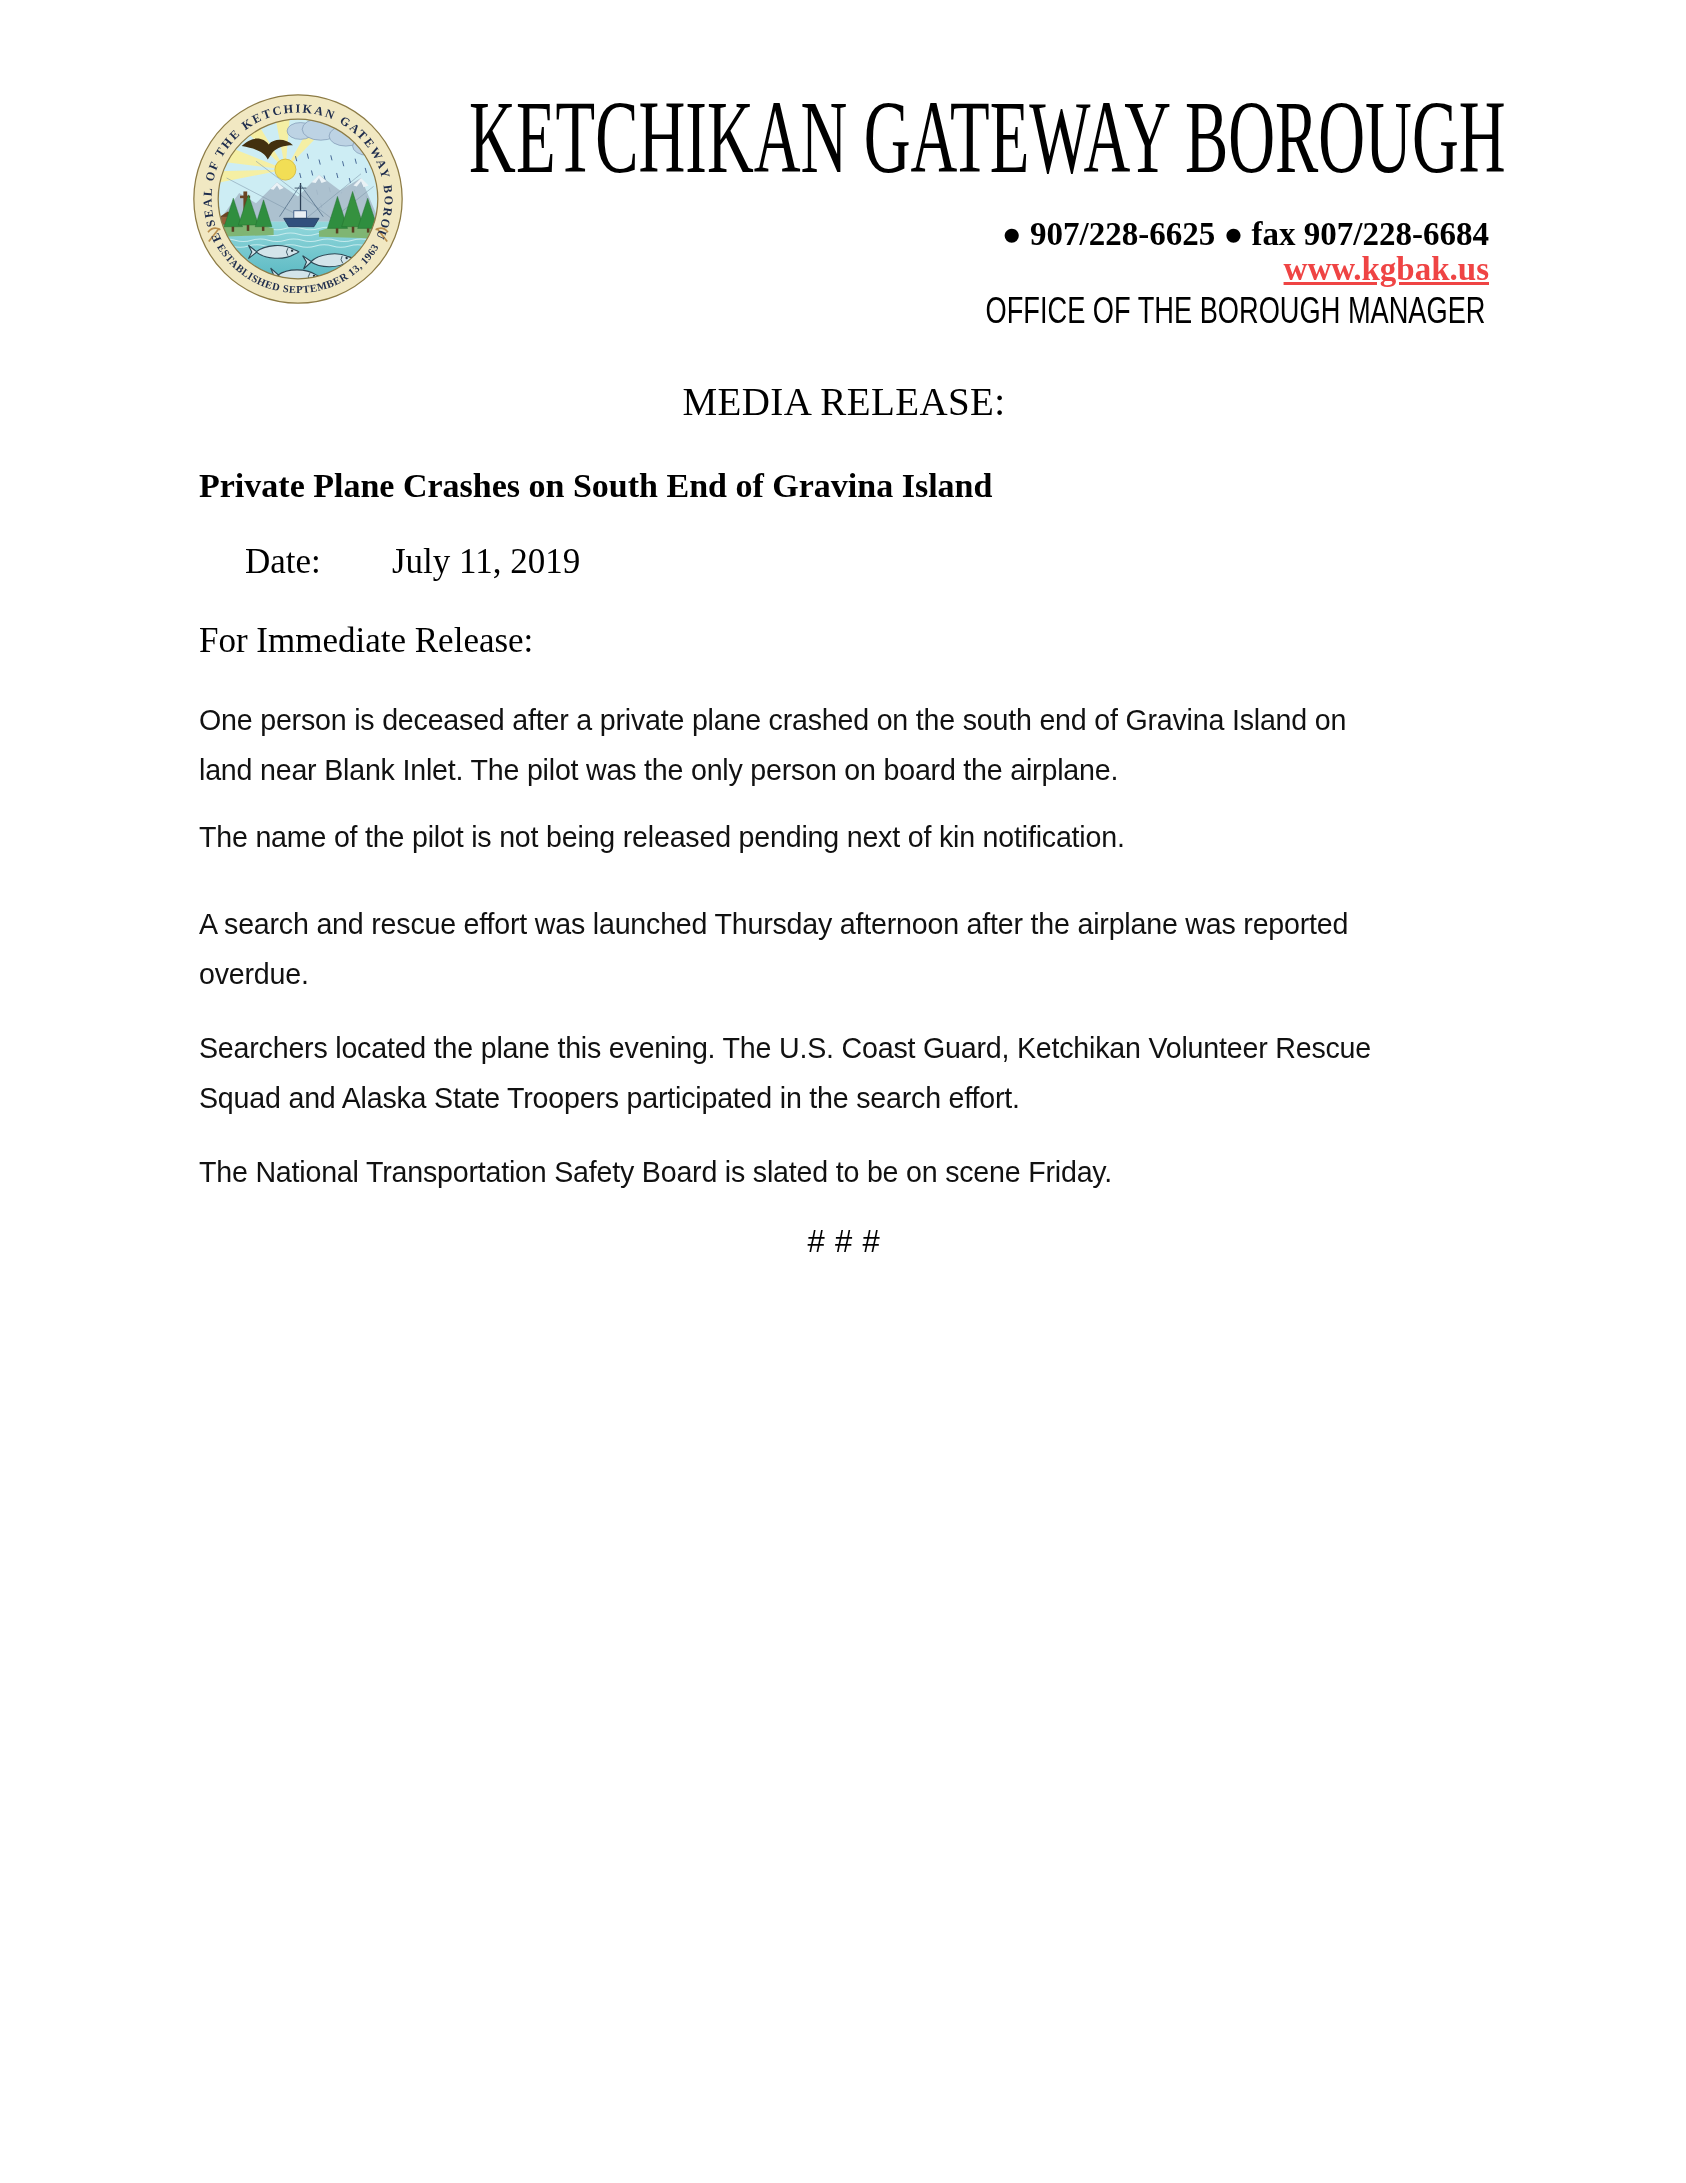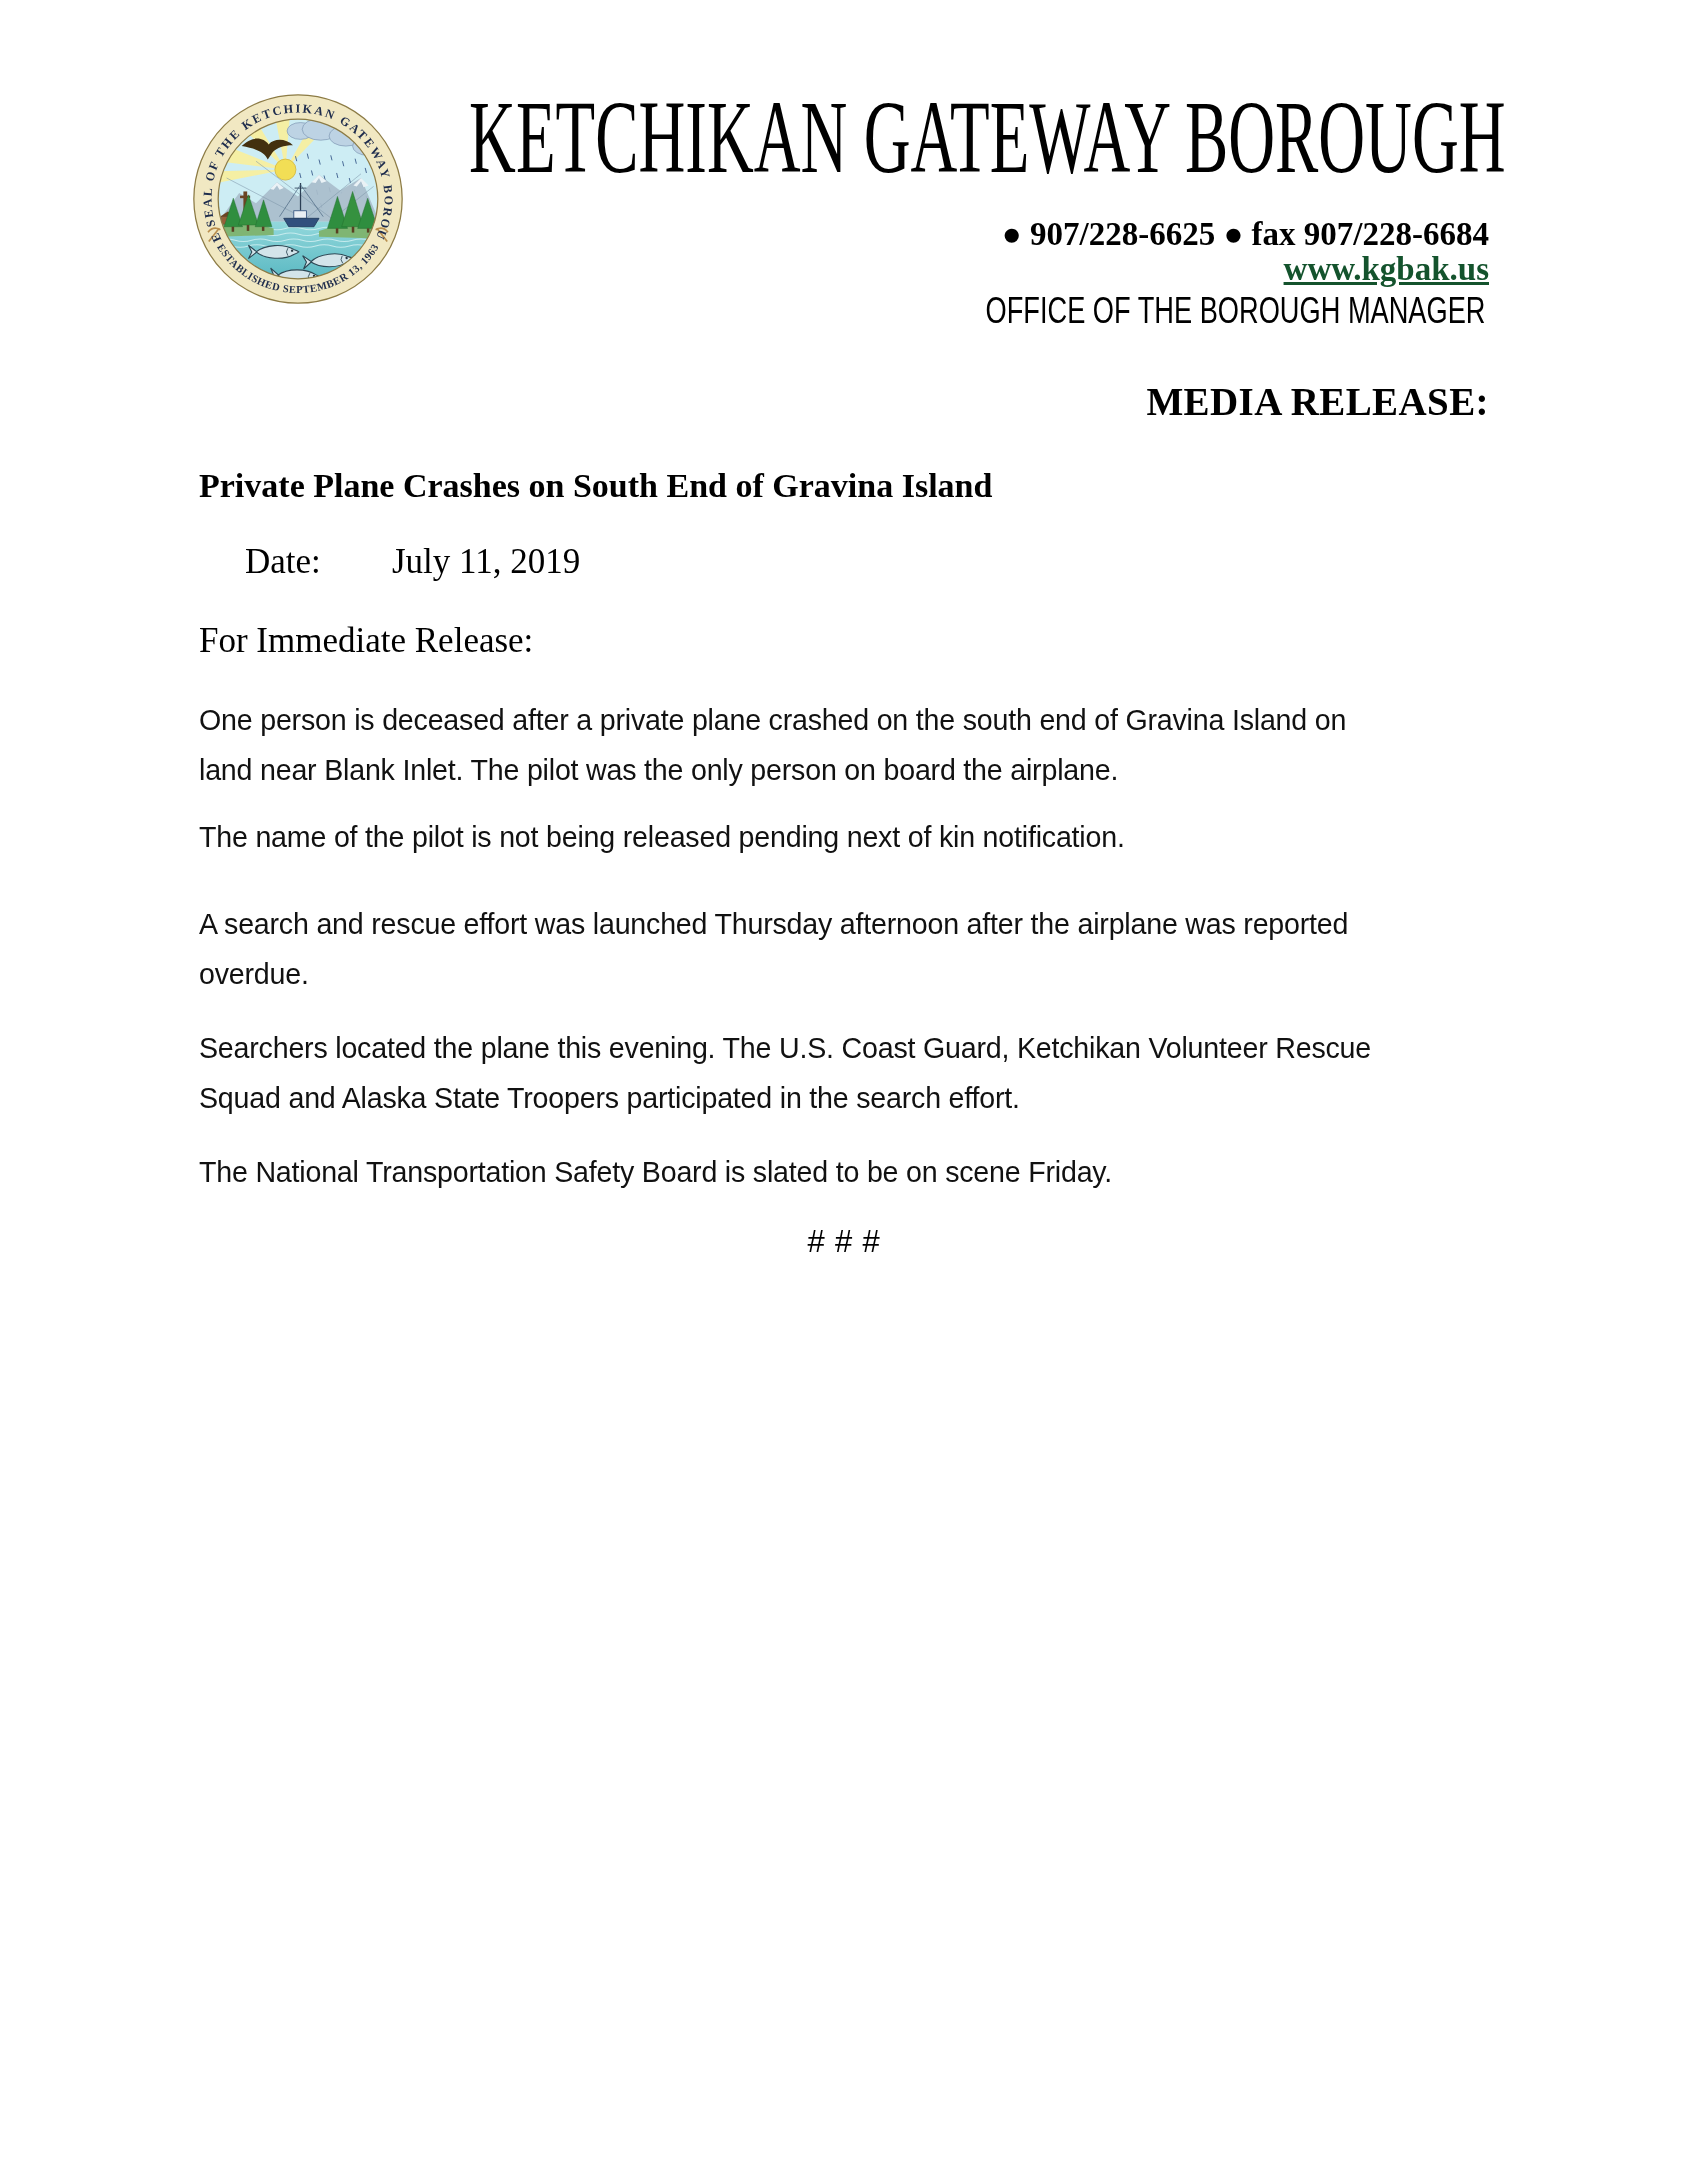--- a/index.html
+++ b/index.html
@@ -19,31 +19,30 @@
   .addr-line {
     right:198px; text-align:right; white-space:nowrap;
     font-weight:bold; font-size:33px; line-height:35px;
     font-family:"Liberation Serif", serif;
   }
   .addr1 { top:182px; }
   .addr2 { top:217px; }
   .site-line { top:252px; right:198px; text-align:right; }
   .site-line a {
     font-weight:bold; font-size:33px; line-height:35px;
-    color:#14532d; text-decoration:underline;
+    color:#ef4444; text-decoration:underline;
     font-family:"Liberation Serif", serif;
   }
   .office-svg { right:198px; top:291px; }
 
   
   .center-line { left:199px; width:1290px; text-align:center; }
   .media-release {
-    top:379px; font-weight:bold; font-size:39px; letter-spacing:0.4px;
+    top:379px; font-weight:normal; font-size:39px; letter-spacing:0.4px;
     font-family:"Liberation Serif", serif;
-    text-align:right;
   }
   .headline {
     left:199px; top:467px; font-weight:bold; font-size:34px;
     white-space:nowrap; font-family:"Liberation Serif", serif;
   }
   .serif-line { font-size:35px; font-family:"Liberation Serif", serif; white-space:nowrap; }
   .date-label { left:199px; top:542px;margin-left:46px; }
   .date-value { left:392px; top:542px; }
   .for-release { left:199px; top:621px; }
   .para {

